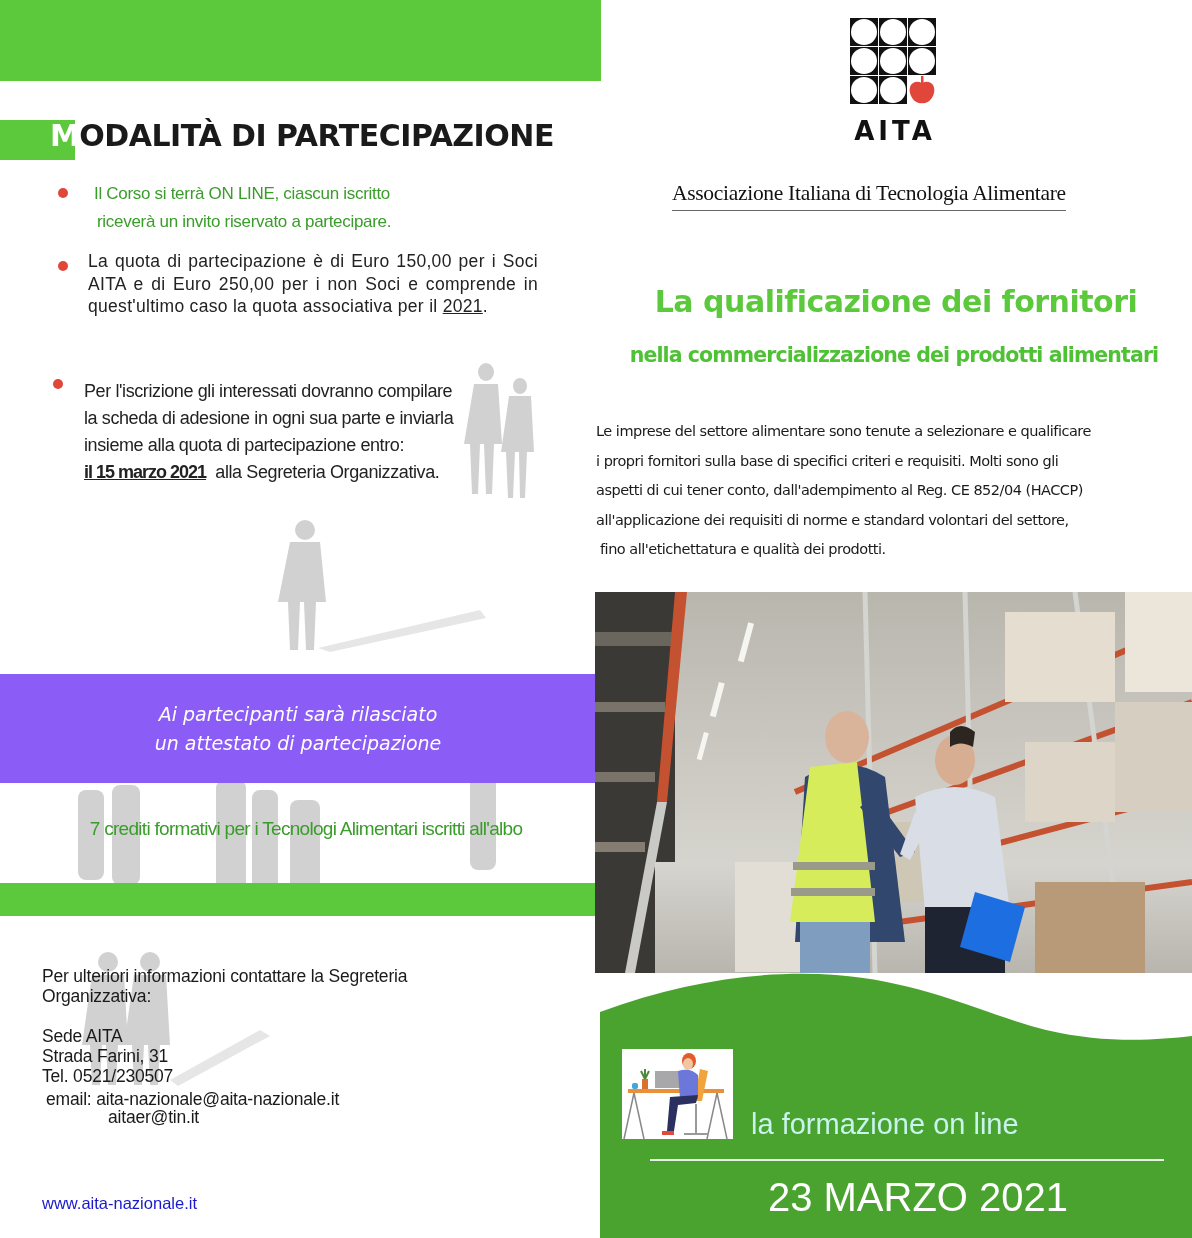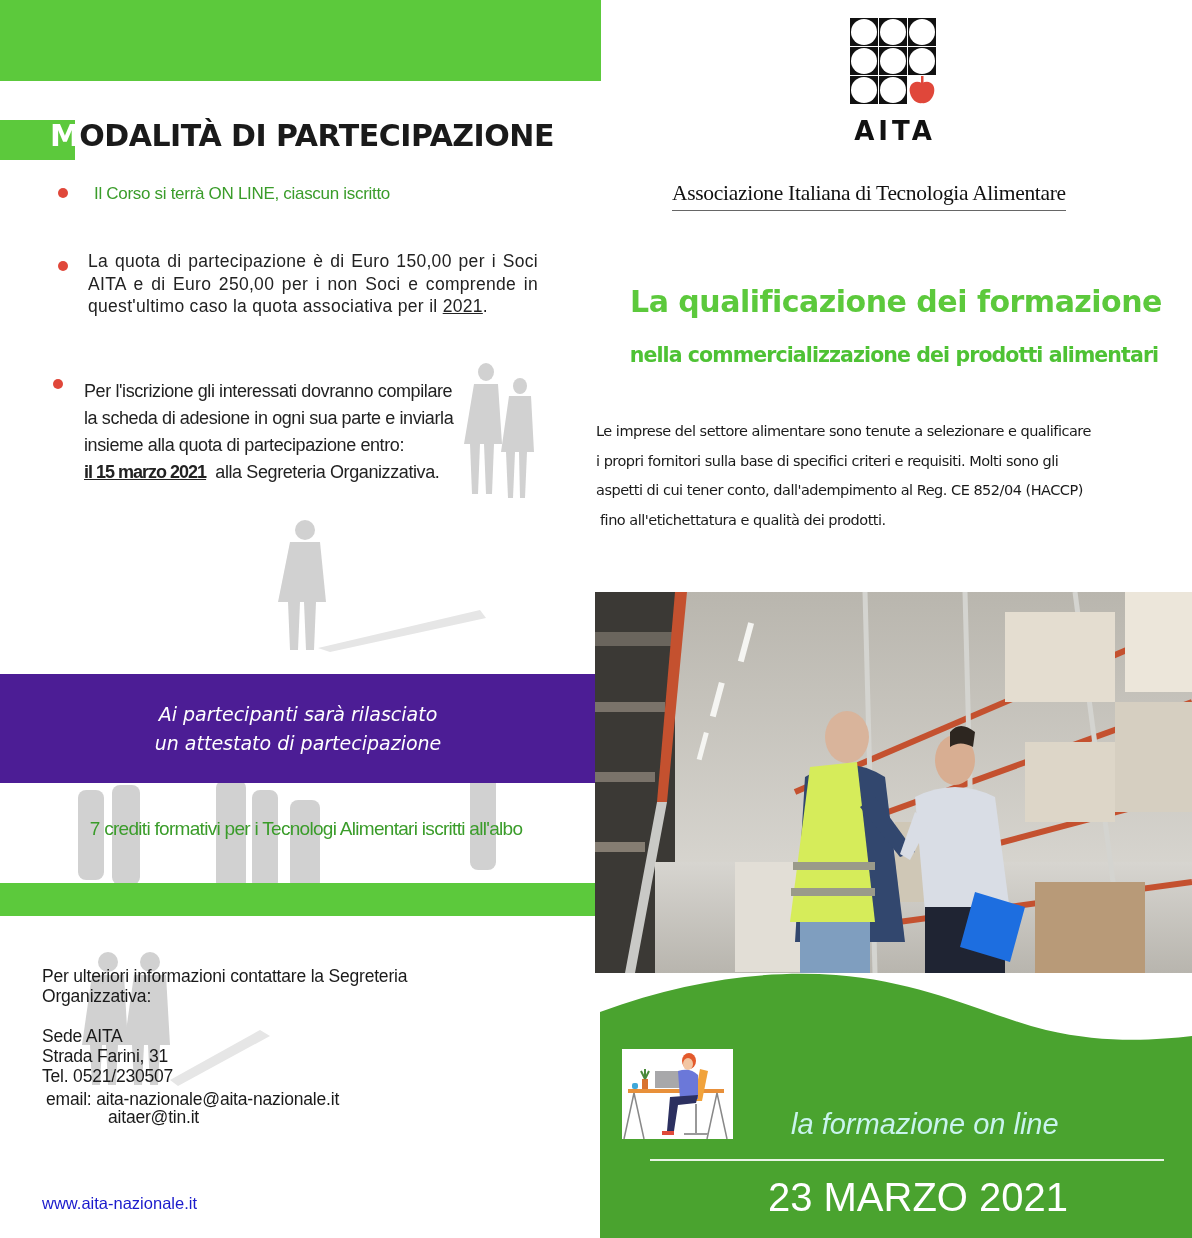--- a/index.html
+++ b/index.html
@@ -18,21 +18,21 @@
 
   .b1 { left: 82px; top: 180px; font-size: 17px; color: #3a9c2a; line-height: 28px; letter-spacing: -0.3px; }
   .b1 .l2 { padding-left: 4px; }
   .b2 { left: 88px; top: 250px; width: 450px; font-size: 17.5px; color: #222; line-height: 22.5px; text-align: justify; letter-spacing: 0.3px; }
   .b2 .year { text-decoration: underline; }
   .b3 { left: 84px; top: 378px; width: 470px; font-size: 18px; color: #222; line-height: 27px; letter-spacing: -0.4px; }
   .b3 .strong { font-weight: bold; letter-spacing: -1px; text-decoration: underline; }
 
   .silhouette { fill: #c9c9c9; }
 
-  .banner1 { left: 0; top: 674px; width: 596px; height: 109px; background: #4c1d95; display: flex; flex-direction: column; align-items: center; justify-content: center; }
+  .banner1 { left: 0; top: 674px; width: 596px; height: 109px; background: #8b5cf6; display: flex; flex-direction: column; align-items: center; justify-content: center; }
   .banner1 span { color: #ffffff; font-family: "DejaVu Sans", sans-serif; font-style: italic; font-size: 19px; line-height: 29px; }
   .credits { left: 8px; top: 818px; width: 596px; text-align: center; font-size: 19px; color: #3a9c2a; letter-spacing: -0.7px; }
   .banner2 { left: 0; top: 883px; width: 596px; height: 33px; background: #5cc93c; }
 
   .contact { left: 42px; top: 966px; font-size: 17.5px; color: #1a1a1a; line-height: 20px; letter-spacing: -0.2px; }
   .contact .gap { height: 20px; }
   .contact .email { padding-left: 4px; line-height: 18px; }
   .contact .email2 { padding-left: 66px; line-height: 18px; }
   .website { left: 42px; top: 1194px; font-size: 16.5px; color: #1a1acc; text-decoration: none; }
 
@@ -52,21 +52,21 @@
 
   .desc { left: 596px; top: 417px; width: 596px; font-family: "DejaVu Sans", sans-serif; font-size: 14.5px; color: #1a1a1a; line-height: 29.5px; letter-spacing: -0.5px; }
   .desc div { white-space: nowrap; }
   .desc .last { padding-left: 4px; }
 
   .photo { left: 595px; top: 592px; width: 597px; height: 381px; overflow: hidden; background: #8a8a88; }
 
   .wave { left: 596px; top: 970px; width: 596px; height: 268px; }
 
   .illustration { left: 622px; top: 1049px; width: 111px; height: 90px; background: #ffffff; }
-  .online-label { left: 791px; top: 1108px; font-family: "Liberation Sans", sans-serif; font-style: italic; font-size: 29px; color: #c9f4ee; white-space: nowrap; }
+  .online-label { left: 751px; top: 1108px; font-family: "Liberation Sans", sans-serif; font-size: 29px; color: #c9f4ee; white-space: nowrap; }
   .divider { left: 650px; top: 1159px; width: 514px; height: 2px; background: #e8f5e4; }
   .date { left: 636px; width: 564px; top: 1175px; text-align: center; font-family: "Liberation Sans", sans-serif; font-size: 40px; color: #ffffff; white-space: nowrap; }
 </style>
 </head>
 <body>
 
 <div class="abs top-bar"></div>
 
 <svg class="abs" style="left:0;top:0;" width="600" height="1238">
   <g class="silhouette" opacity="0.85">
@@ -94,20 +94,21 @@
   <path d="M318 648 L480 610 L486 618 L330 652 Z" fill="#e6e6e6"></path>
   <path d="M170 1080 L260 1030 L270 1036 L178 1086 Z" fill="#e6e6e6"></path>
 </svg>
 
 <div class="abs heading-block"></div>
 <h1 class="abs heading"><span class="first">M</span><span>ODALITÀ DI PARTECIPAZIONE</span></h1>
 
 <div class="abs bullet-dot" style="left:58px;top:188px;"></div>
 <div class="abs b1">
   <div style="margin-left:12px;">Il Corso si terrà ON LINE, ciascun iscritto</div>
+  <div class="l2" style="margin-left:11px;">riceverà un invito riservato a partecipare.</div>
 </div>
 
 <div class="abs bullet-dot" style="left:58px;top:261px;"></div>
 <div class="abs b2"><span>La quota di partecipazione è di Euro 150,00 per i Soci AITA e di Euro 250,00 per i non Soci e comprende in quest'ultimo caso la quota associativa per il </span><span class="year">2021</span><span>.</span></div>
 
 <div class="abs bullet-dot" style="left:53px;top:379px;"></div>
 <div class="abs b3">
   <div>Per l'iscrizione gli interessati dovranno compilare</div>
   <div>la scheda di adesione in ogni sua parte e inviarla</div>
   <div>insieme alla quota di partecipazione entro:</div>
@@ -149,27 +150,28 @@
         <rect x="13" y="0" width="2.5" height="7" fill="#e0473a"></rect>
         <path d="M14 7 C6 3 0 9 2 17 C4 25 10 28 14 27 C18 28 24 25 26 17 C28 9 22 3 14 7 Z" fill="#e0473a"></path>
       </svg>
     </div>
   </div>
   <div class="logo-text">AITA</div>
 </div>
 
 <div class="abs assoc">Associazione Italiana di Tecnologia Alimentare</div>
 
-<h2 class="abs title1">La qualificazione dei formazione</h2>
+<h2 class="abs title1">La qualificazione dei fornitori</h2>
 <h3 class="abs title2">nella commercializzazione dei prodotti alimentari</h3>
 
 <div class="abs desc">
   <div>Le imprese del settore alimentare sono tenute a selezionare e qualificare</div>
   <div>i propri fornitori sulla base di specifici criteri e requisiti. Molti sono gli</div>
   <div>aspetti di cui tener conto, dall'adempimento al Reg. CE 852/04 (HACCP)</div>
+  <div>all'applicazione dei requisiti di norme e standard volontari del settore,</div>
   <div class="last">fino all'etichettatura e qualità dei prodotti.</div>
 </div>
 
 <div class="abs photo">
   <svg width="597" height="381" viewBox="0 0 597 381">
     <defs>
       <linearGradient id="ceil" x1="0" y1="0" x2="0" y2="1">
         <stop offset="0" stop-color="#b9b6ae"></stop>
         <stop offset="1" stop-color="#e2e0db"></stop>
       </linearGradient>

